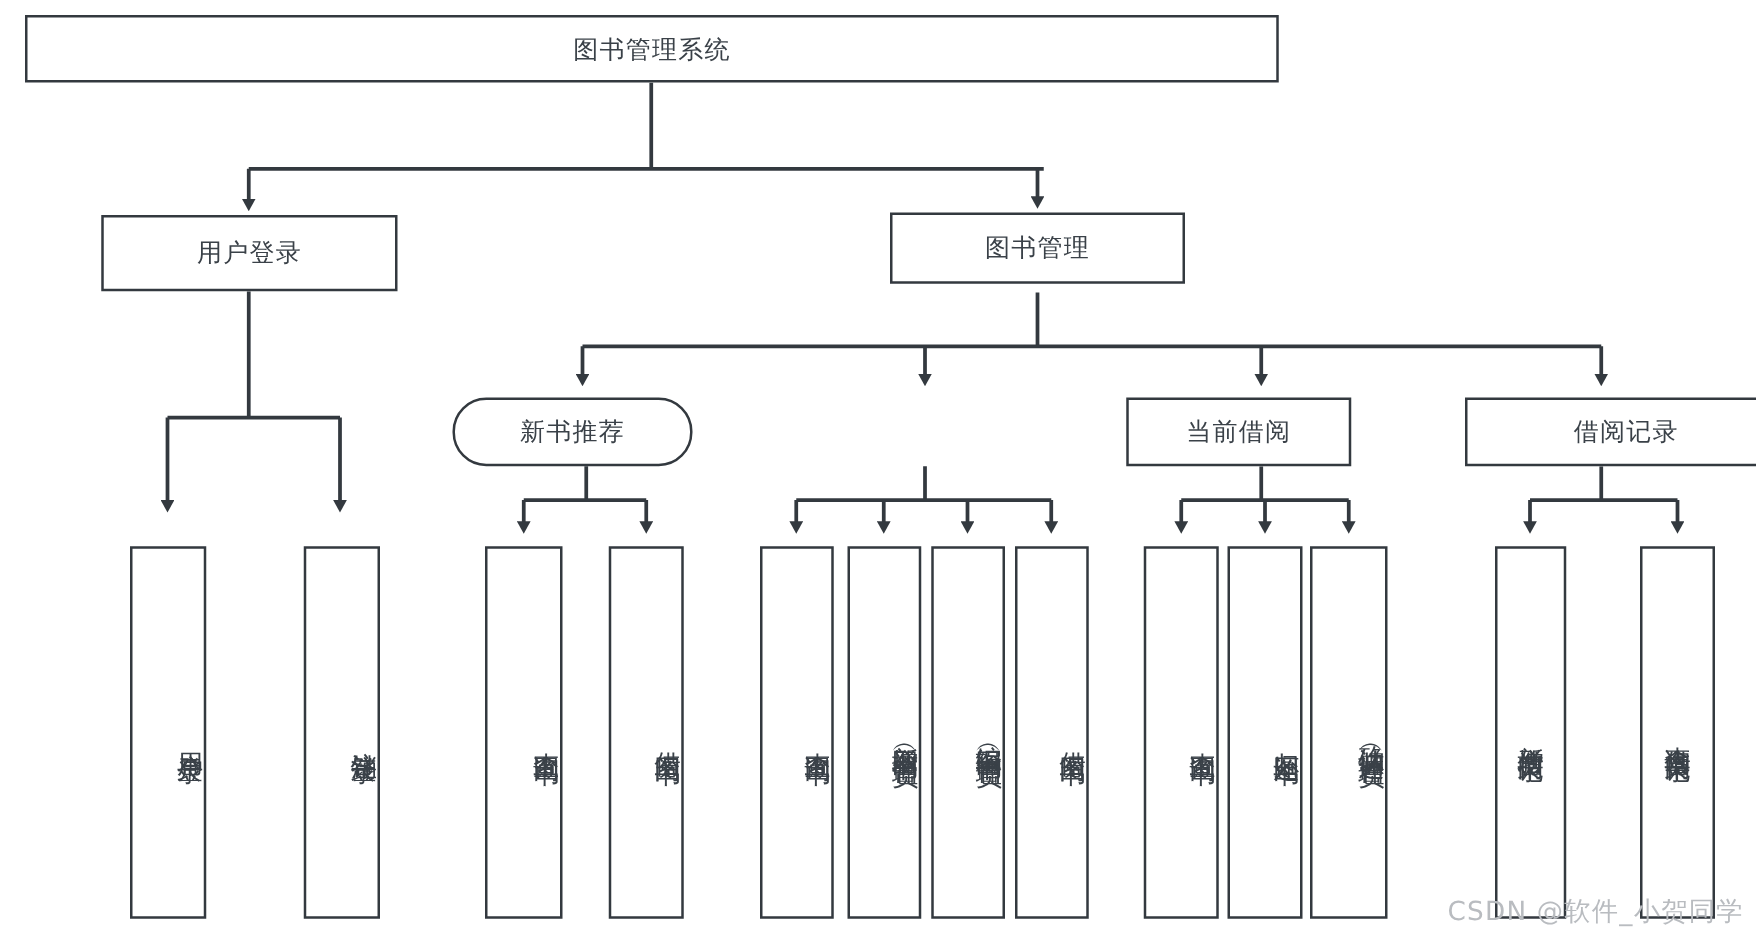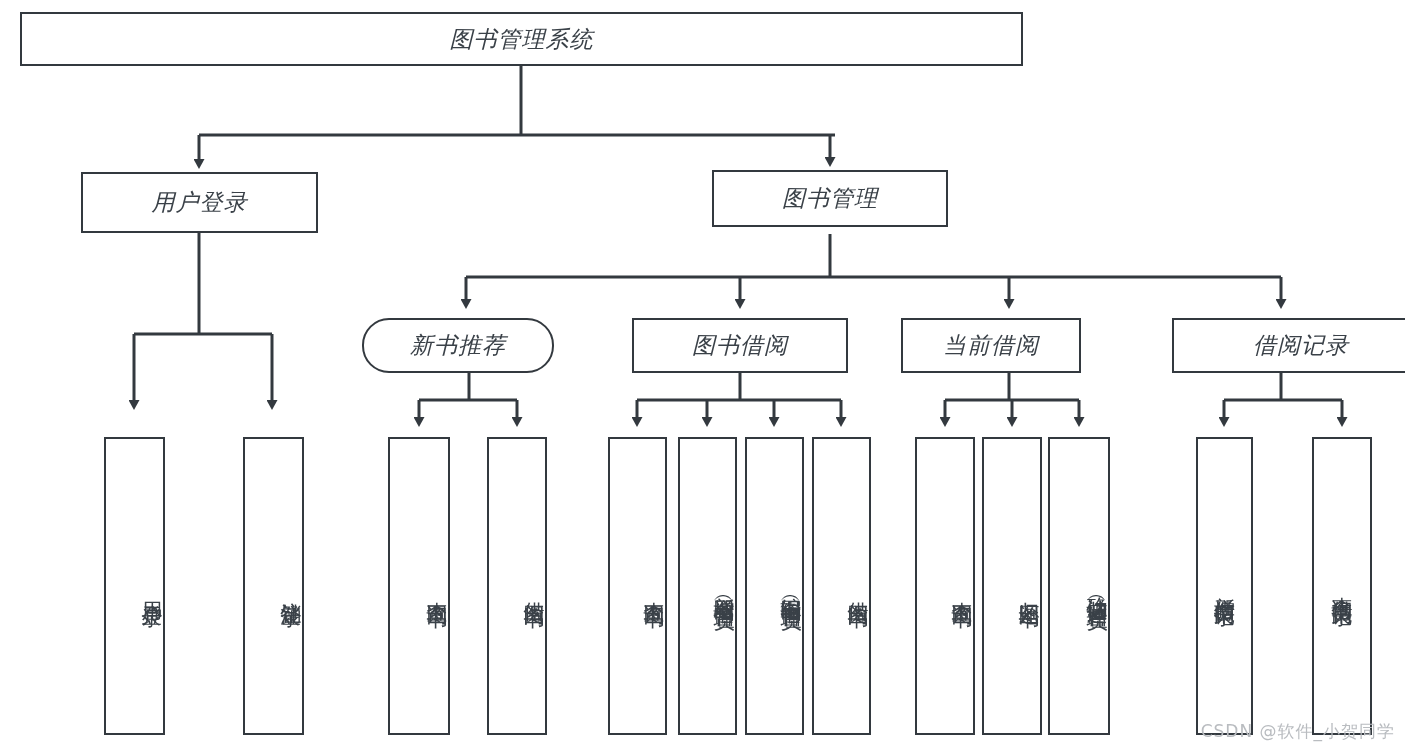--- a/index.html
+++ b/index.html
@@ -30,23 +30,22 @@
     border: 2px solid #33393f;
     background: #ffffff;
     color: #3a4148;
     display: flex;
     align-items: center;
     justify-content: center;
     text-align: center;
     line-height: 1.05;
   }
   .node.horiz {
-    font-size: 23px;
+    font-size: 20px;
     letter-spacing: 1px;
-    font-style: italic;
   }
   .node.vert {
     writing-mode: vertical-rl;
     text-orientation: upright;
     font-size: 21px;
     letter-spacing: 2px;
     align-items: flex-start;
     justify-content: center;
     padding-top: 6px;
   }
@@ -54,21 +53,21 @@
     align-items: flex-start;
   }
   .node.vert.midal {
     align-items: center;
     padding-top: 0;
   }
   #watermark {
     position: absolute;
     right: 10px;
     bottom: 4px;
-    font-size: 17px;
+    font-size: 21px;
     color: #b9bcc0;
     letter-spacing: 1px;
     white-space: nowrap;
     pointer-events: none;
   }
 </style>
 </head>
 <body>
 
 <div id="stage">
@@ -130,23 +129,20 @@
   <div class="node horiz" style="left:81px; top:172px; width:237px; height:61px;">
     <span>用户登录</span>
   </div>
   <div class="node horiz" style="left:712px; top:170px; width:236px; height:57px;">
     <span>图书管理</span>
   </div>
 
   <div class="node horiz" style="left:362px; top:318px; width:192px; height:55px;border-radius:27px;">
     <span>新书推荐</span>
   </div>
-  <div class="node horiz" style="left:632px; top:318px; width:216px; height:55px;">
-    <span>图书借阅</span>
-  </div>
   <div class="node horiz" style="left:901px; top:318px; width:180px; height:55px;">
     <span>当前借阅</span>
   </div>
   <div class="node horiz" style="left:1172px; top:318px; width:258px; height:55px;">
     <span>借阅记录</span>
   </div>
 
   <div class="node vert" style="left:104px; top:437px; width:61px; height:298px;">
     <span>用户登录</span>
   </div>

